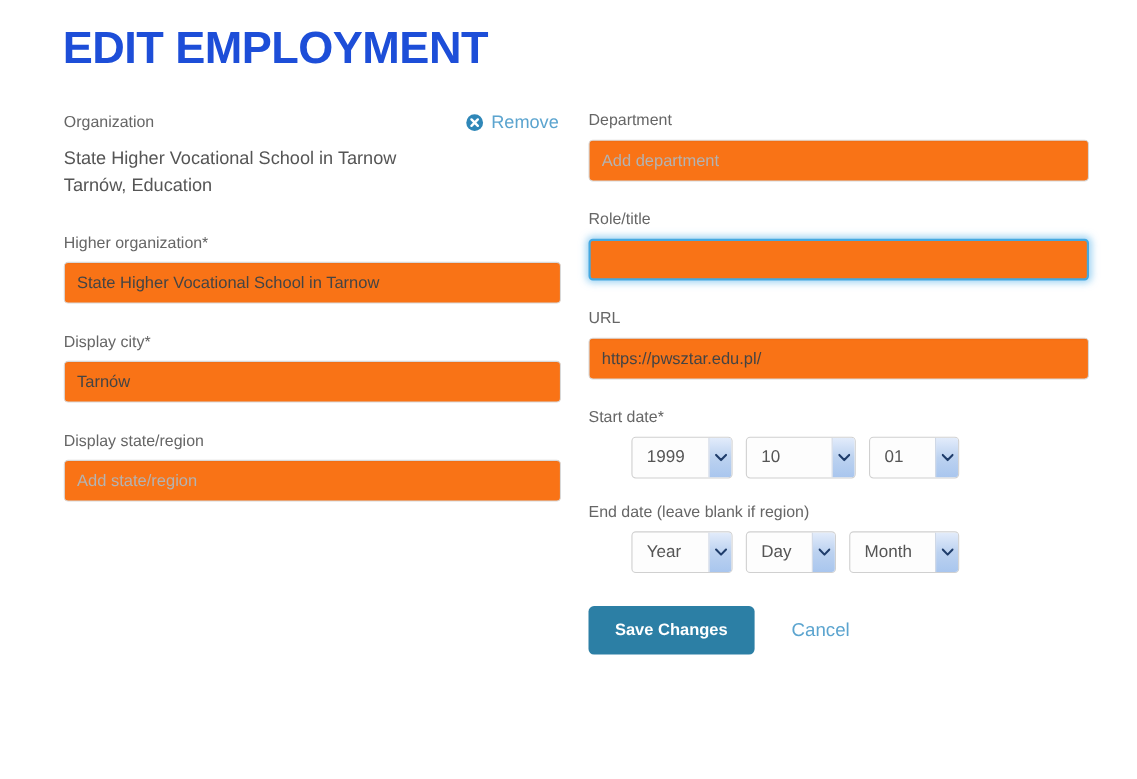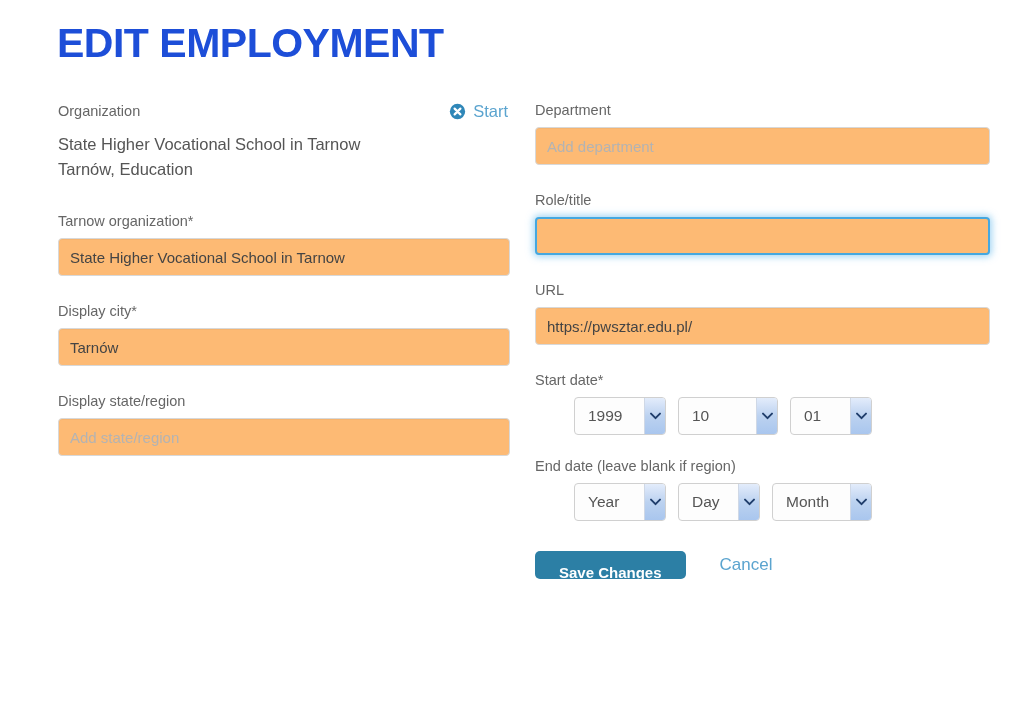--- a/index.html
+++ b/index.html
@@ -64,21 +64,21 @@
   }
 
   .text-input {
     display: block;
     width: 100%;
     height: 38px;
     padding: 0 11px;
     font-family: "Liberation Sans", sans-serif;
     font-size: 15px;
     color: #444444;
-    background: #fdba74;
+    background: #f97316;
     border: 1px solid #d8d8d8;
     border-radius: 4px;
     outline: none;
     box-shadow: inset 0 1px 1px rgba(0,0,0,0.035);
   }
   .text-input::placeholder { color: #b3b3b3; }
 
   .text-input.focused {
     border: 2px solid #45a8e0;
     box-shadow: 0 0 7px 2px rgba(90,180,235,0.55);
@@ -205,21 +205,21 @@
   .btn-save {
     display: inline-block;
     background: #2c7fa5;
     color: #ffffff;
     font-family: "Liberation Sans", sans-serif;
     font-size: 15px;
     font-weight: bold;
     border: none;
     border-radius: 5px;
     padding: 0 24px;
-    height: 28px;
+    height: 44px;
     line-height: 44px;
     cursor: pointer;
     white-space: nowrap;
   }
   .btn-cancel {
     font-size: 17px;
     color: #5ba4cf;
     cursor: pointer;
     text-decoration: none;
     white-space: nowrap;
@@ -240,31 +240,31 @@
     <div class="org-header">
       <div class="org-caption">Organization</div>
 
       <a class="remove-link">
         <span class="remove-icon">
           <svg class="remove-icon" viewBox="0 0 20 20" xmlns="http://www.w3.org/2000/svg">
             <circle cx="10" cy="10" r="9" fill="#2f87b8"></circle>
             <path d="M6.6 6.6 L13.4 13.4 M13.4 6.6 L6.6 13.4" stroke="#ffffff" stroke-width="2.6" stroke-linecap="round"></path>
           </svg>
         </span>
-        <span>Start</span>
+        <span>Remove</span>
       </a>
     </div>
 
     <div class="org-name">State Higher Vocational School in Tarnow</div>
     <div class="org-meta">Tarnów, Education</div>
 
     <div class="spacer-30"></div>
 
     <div class="field">
-      <div class="field-label">Tarnow organization*</div>
+      <div class="field-label">Higher organization*</div>
       <input class="text-input" type="text" value="State Higher Vocational School in Tarnow" placeholder="Add organization" style="">
     </div>
 
     <div class="spacer-26"></div>
 
     <div class="field">
       <div class="field-label">Display city*</div>
       <input class="text-input" type="text" value="Tarnów" style="">
     </div>
 

